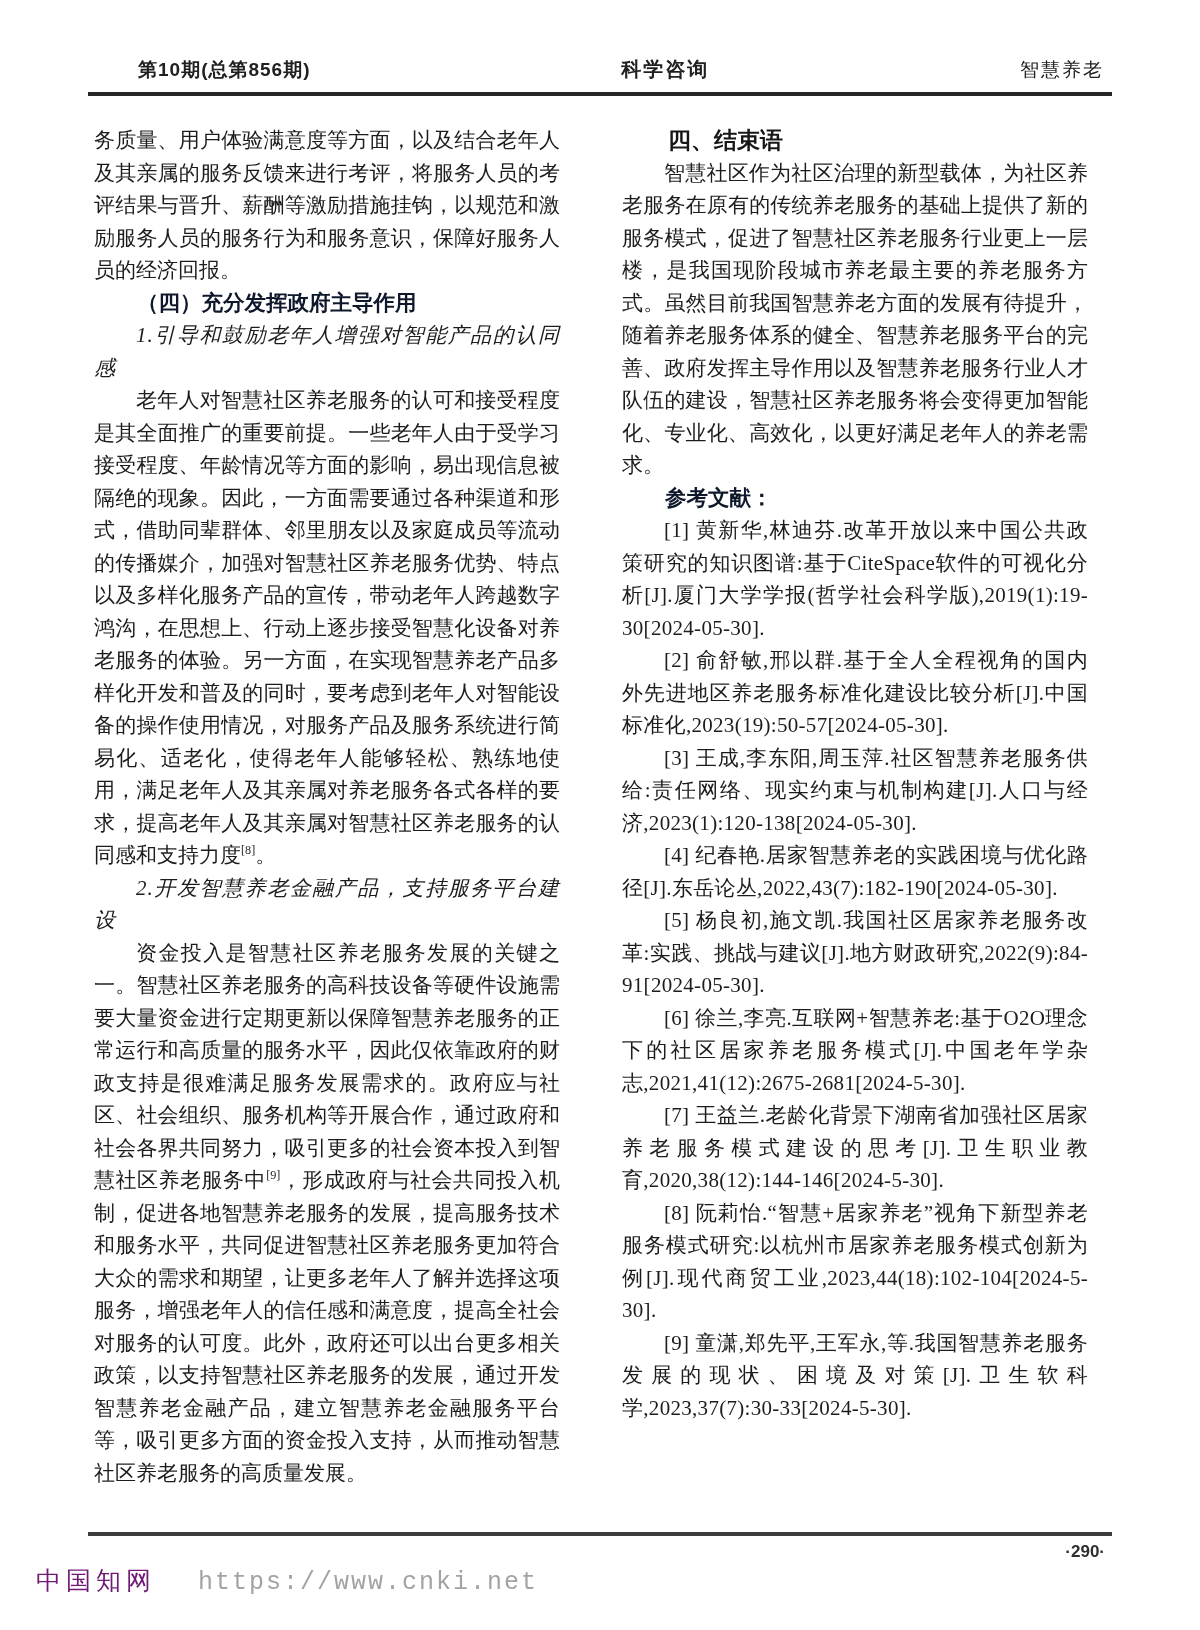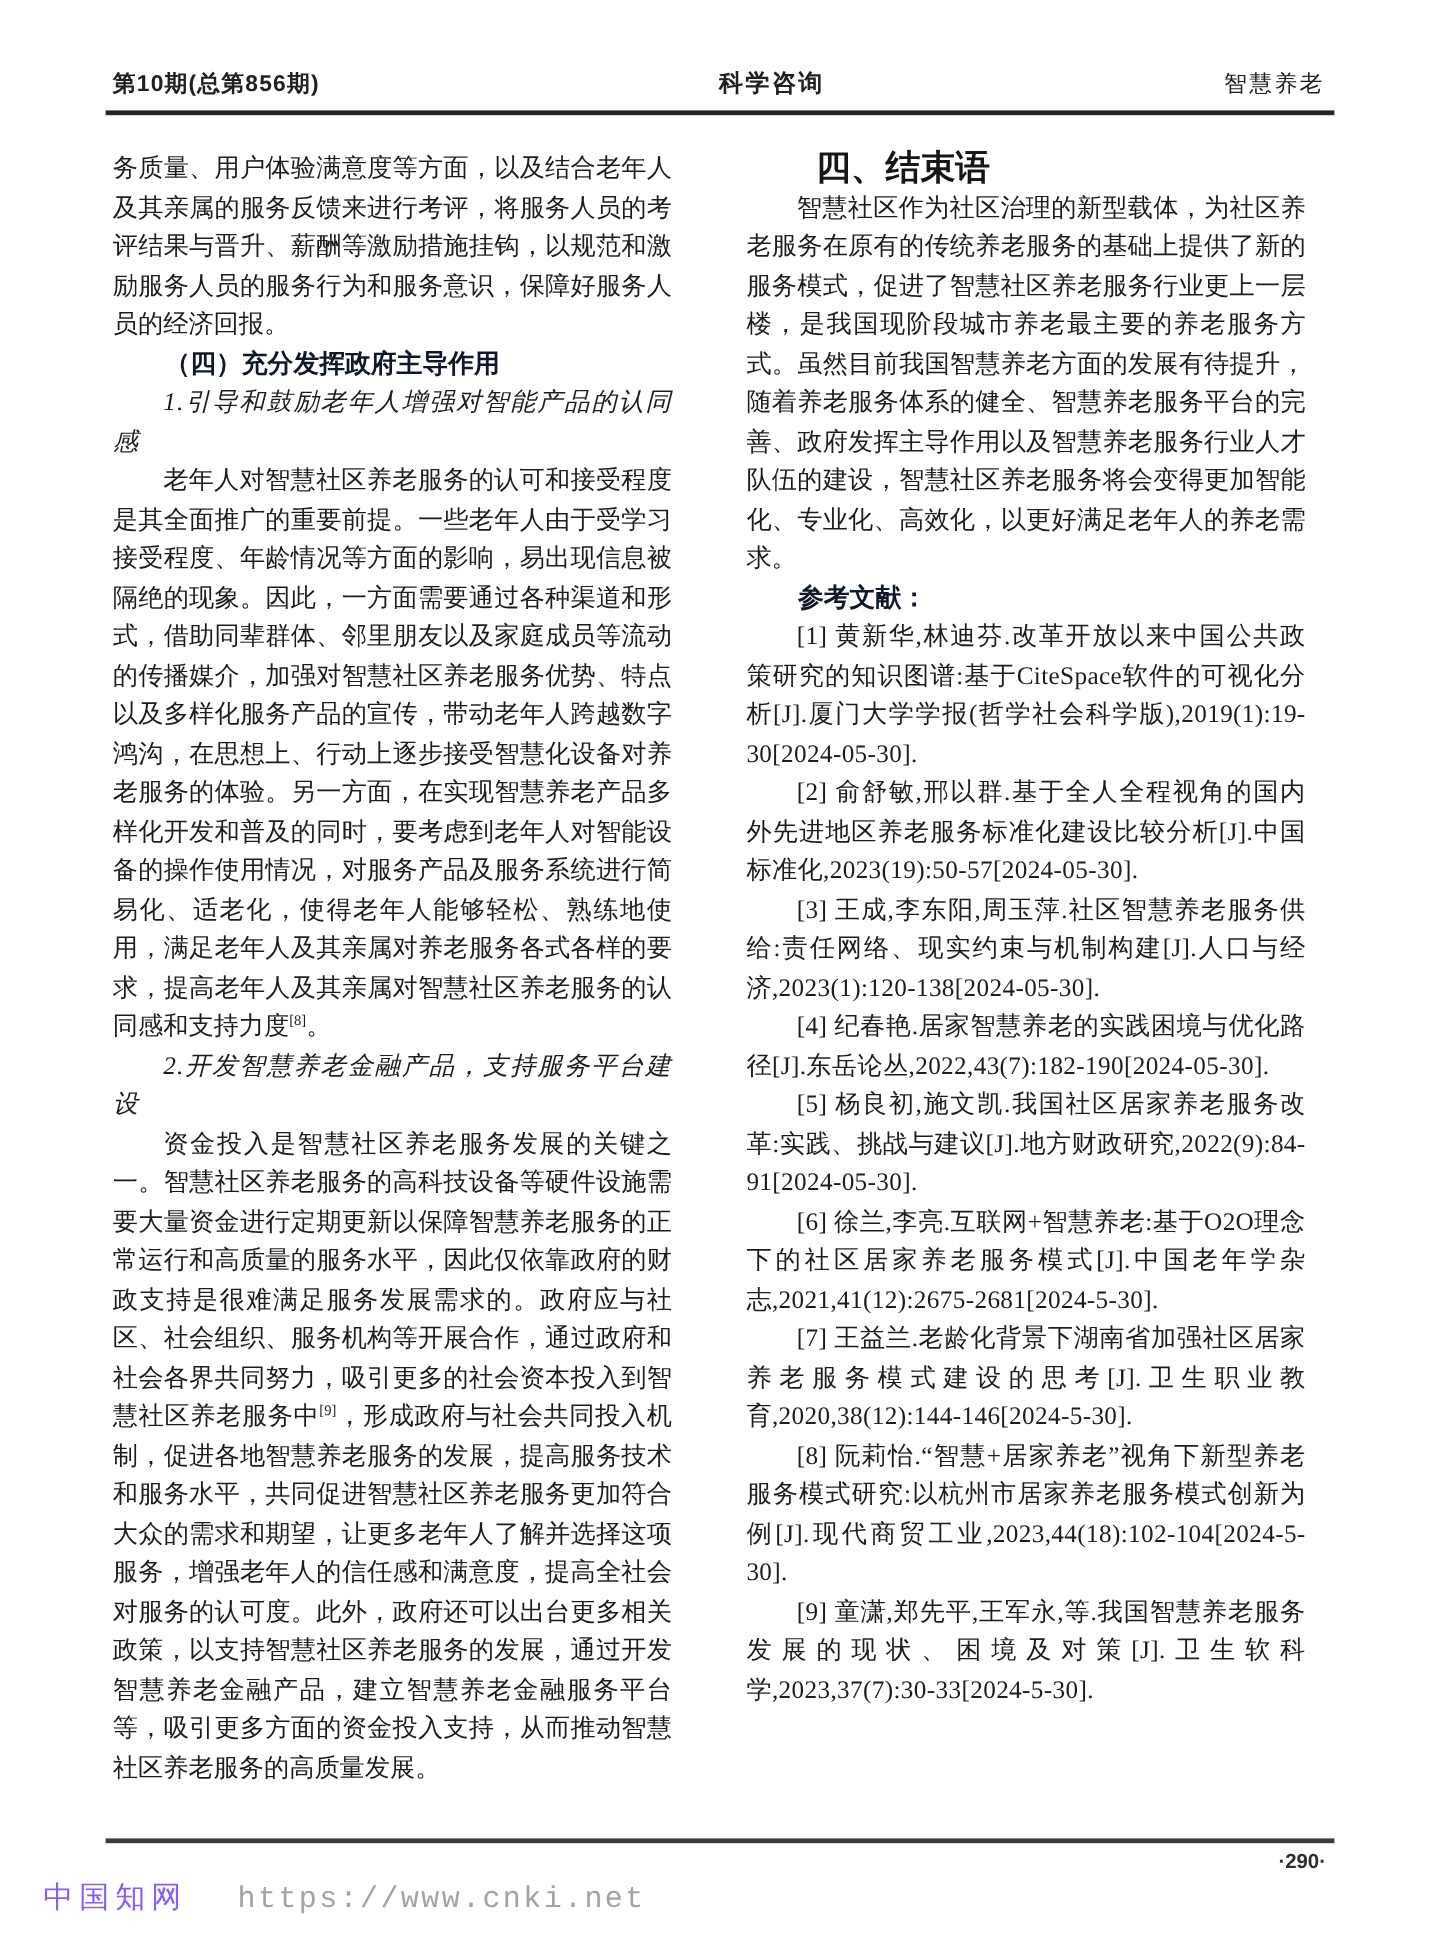--- a/index.html
+++ b/index.html
@@ -17,21 +17,21 @@
   
   .header {
     position: absolute;
     top: 56px; left: 94px; right: 96px;
     display: flex;
     justify-content: space-between;
     align-items: baseline;
     font-family: "Liberation Sans", "DejaVu Sans", sans-serif;
     color: #202020;
   }
-  .header .issue   { font-size: 19px; font-weight: 600; letter-spacing: 1px; }
+  .header .issue   { font-size: 19px; font-weight: 600; letter-spacing: 1px; margin-left: 44px; }
   .header .journal { font-size: 20px; font-weight: 700; letter-spacing: 2px; }
   .header .column  { font-size: 19px; font-weight: 500; letter-spacing: 2px; }
   .header-rule {
     position: absolute;
     top: 92px; left: 88px;
     width: 1024px; height: 4px;
     background: #262626;
   }
 
   
@@ -54,21 +54,21 @@
 
   .h-section {
     font-family: "Liberation Sans", "DejaVu Sans", sans-serif;
     font-weight: 700;
     font-size: 21.5px;
     color: #0f172a;
   }
   .h-main {
     font-family: "Liberation Sans", "DejaVu Sans", sans-serif;
     font-weight: 700;
-    font-size: 29px;
+    font-size: 23px;
     color: #161616;
   }
   .kai { font-style: italic; letter-spacing: 1px; }
   .ref { letter-spacing: 0.3px; }
   sup { font-size: 0.58em; line-height: 0; }
 
   
   .footer-rule {
     position: absolute;
     top: 1532px; left: 88px;
@@ -85,21 +85,21 @@
   }
   .watermark {
     position: absolute;
     left: 36px; top: 1564px;
     display: flex;
     align-items: baseline;
     column-gap: 42px;
   }
   .wm-cn {
     font-size: 25px;
-    color: #8b5cf6;
+    color: #701a75;
     letter-spacing: 5px;
   }
   .wm-url {
     font-family: "Liberation Mono", "DejaVu Sans Mono", monospace;
     font-size: 25px;
     color: #a3a3a3;
     letter-spacing: 2px;
   }
 </style>
 </head>

